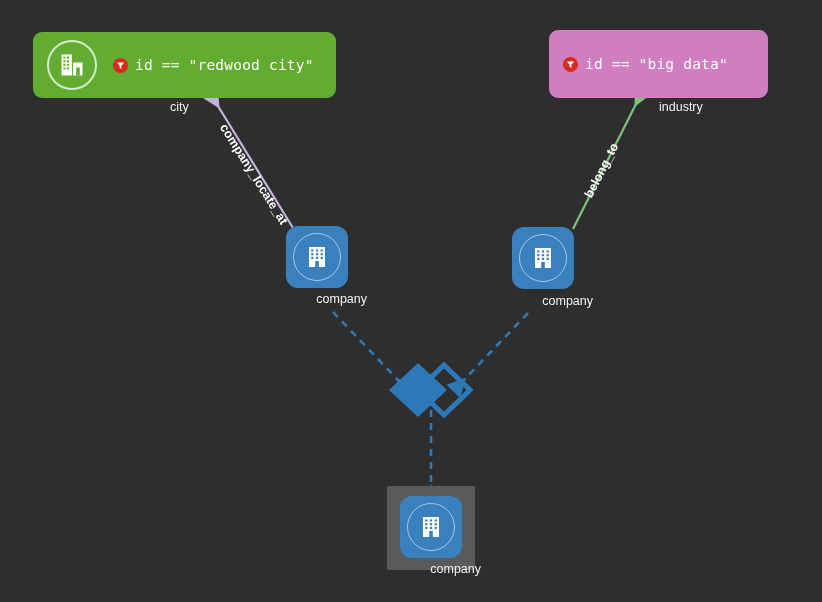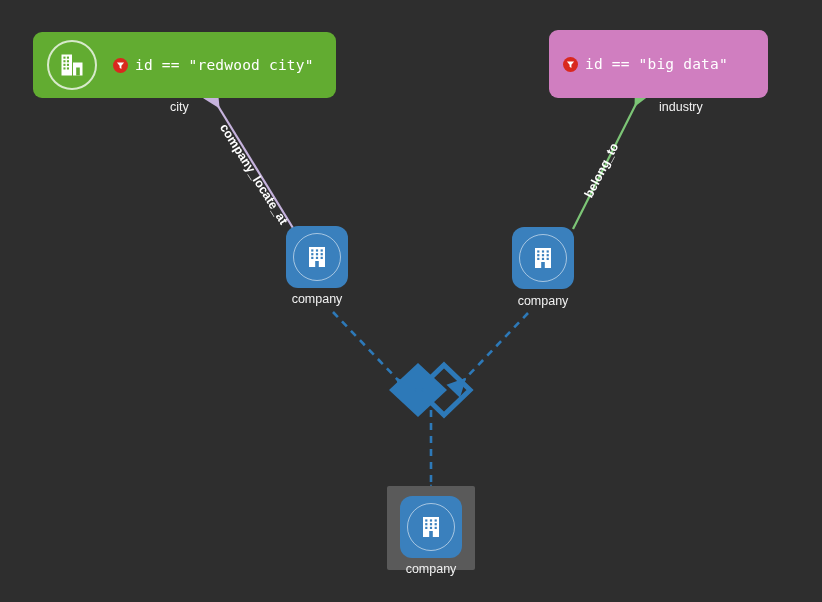--- a/index.html
+++ b/index.html
@@ -98,21 +98,21 @@
     border-radius: 2px;
   }
 
   
   .node-label {
     position: absolute;
     font-family: "Liberation Sans", sans-serif;
     font-size: 12.5px;
     color: #f2f2f2;
     white-space: nowrap;
-    text-align: center;
+    text-align: right;
   }
   .port-label {
     position: absolute;
     font-family: Liberation Sans, sans-serif;
     font-size: 12.5px;
     color: #f2f2f2;
     white-space: nowrap;
   }
   .edge-label {
     position: absolute;

